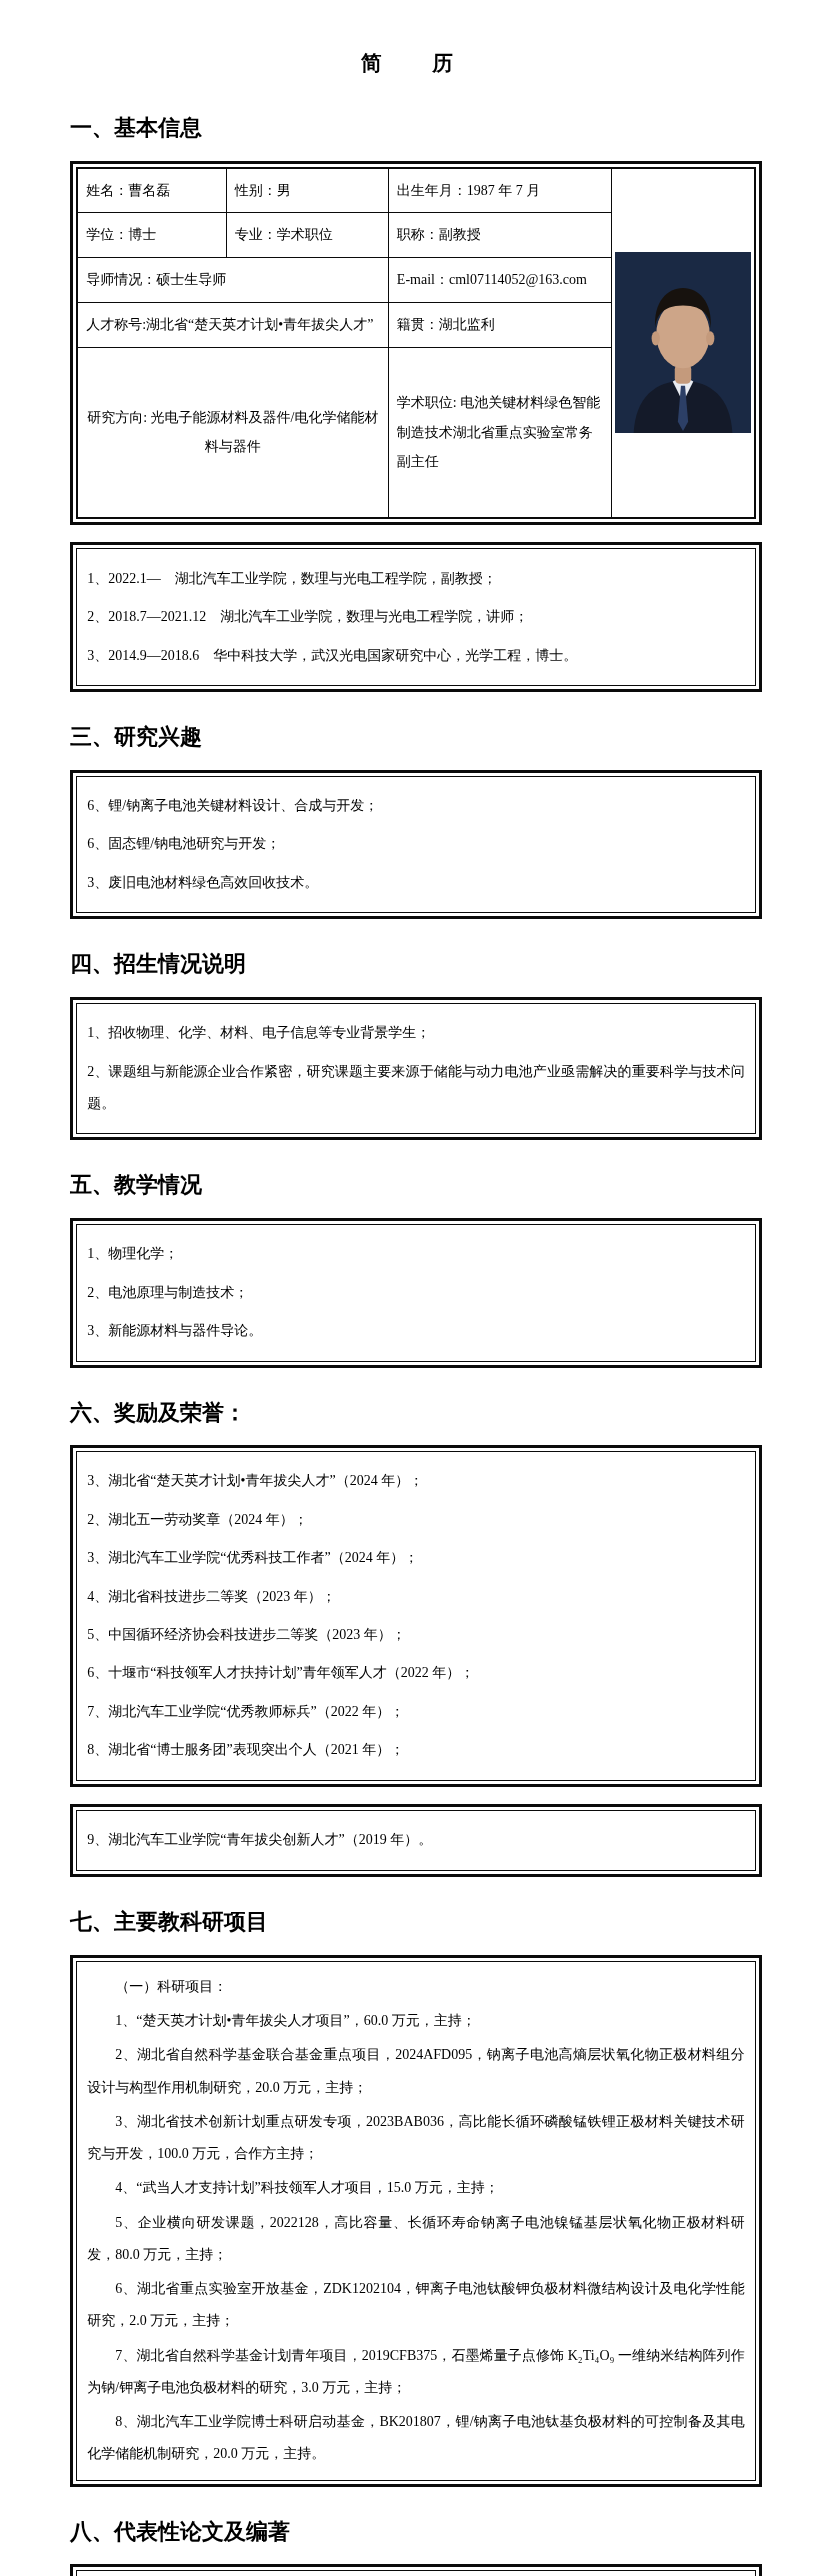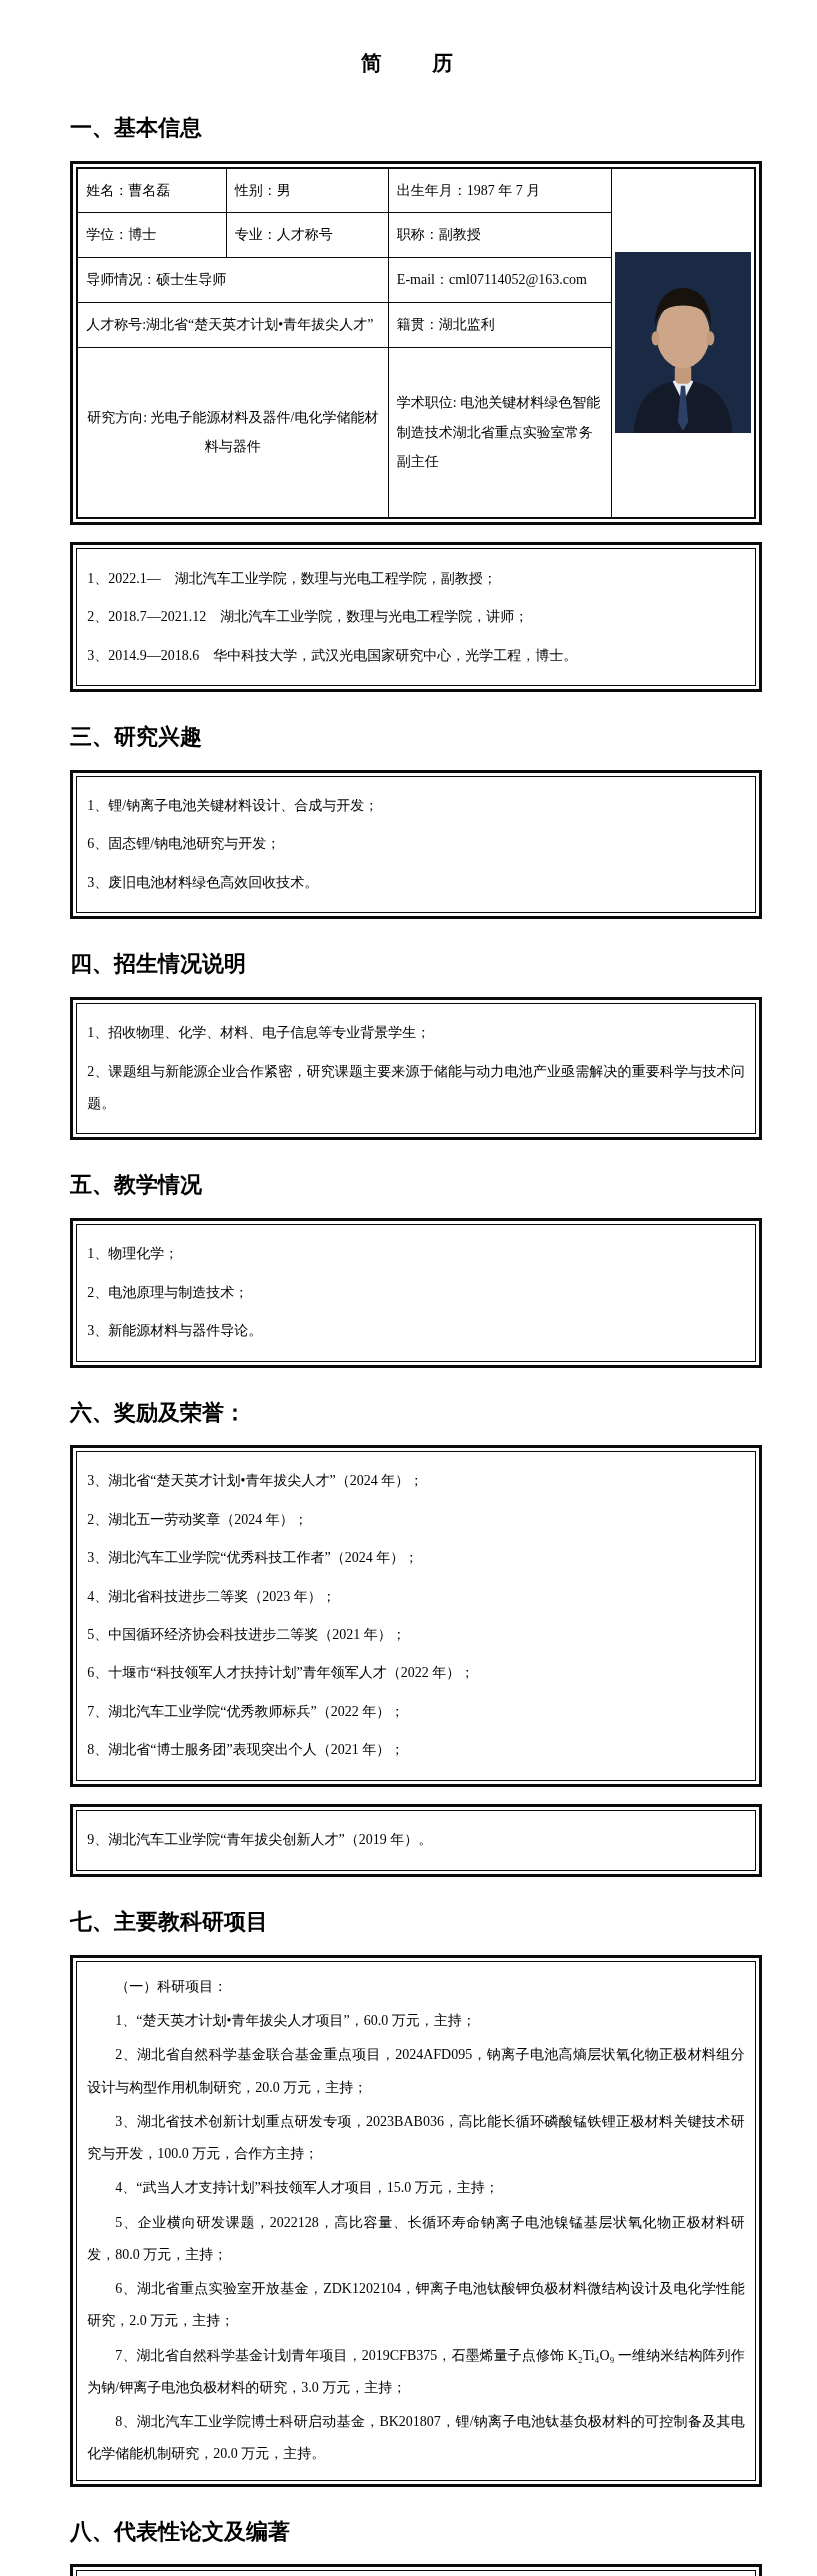--- a/index.html
+++ b/index.html
@@ -127,21 +127,21 @@
                 <path d="M78 150 C74 96 102 70 132 70 C162 70 190 96 186 150 C186 128 174 104 132 104 C90 104 78 128 78 150 Z" fill="#17120e"></path>
 
                 <ellipse cx="79" cy="168" rx="8" ry="14" fill="#c49a7c"></ellipse>
                 <ellipse cx="185" cy="168" rx="8" ry="14" fill="#c49a7c"></ellipse>
               </svg>
             </div>
           </td>
         </tr>
         <tr>
           <td>学位：博士</td>
-          <td>专业：人才称号</td>
+          <td>专业：学术职位</td>
           <td>职称：副教授</td>
         </tr>
         <tr>
           <td colspan="2">导师情况：硕士生导师</td>
           <td>E-mail：cml07114052@163.com</td>
         </tr>
         <tr>
           <td colspan="2">人才称号:湖北省“楚天英才计划•青年拔尖人才”</td>
           <td>籍贯：湖北监利</td>
         </tr>
@@ -158,21 +158,21 @@
     <div class="box-inner">
         <p class="item">1、2022.1—　湖北汽车工业学院，数理与光电工程学院，副教授；</p>
         <p class="item">2、2018.7—2021.12　湖北汽车工业学院，数理与光电工程学院，讲师；</p>
         <p class="item">3、2014.9—2018.6　华中科技大学，武汉光电国家研究中心，光学工程，博士。</p>
       </div>
   </div>
 
   <div class="section-heading">三、研究兴趣</div>
   <div class="box-outer">
     <div class="box-inner">
-        <p class="item">1、锂/钠离子电池关键材料设计、合成与开发；</p>
+        <p class="item">6、锂/钠离子电池关键材料设计、合成与开发；</p>
         <p class="item">6、固态锂/钠电池研究与开发；</p>
         <p class="item">3、废旧电池材料绿色高效回收技术。</p>
       </div>
   </div>
 
   <div class="section-heading">四、招生情况说明</div>
   <div class="box-outer">
     <div class="box-inner">
         <p class="item">1、招收物理、化学、材料、电子信息等专业背景学生；</p>
         <p class="item">2、课题组与新能源企业合作紧密，研究课题主要来源于储能与动力电池产业亟需解决的重要科学与技术问题。</p>
@@ -188,21 +188,21 @@
       </div>
   </div>
 
   <div class="section-heading">六、奖励及荣誉：</div>
   <div class="box-outer">
     <div class="box-inner">
         <p class="item">3、湖北省“楚天英才计划•青年拔尖人才”（2024 年）；</p>
         <p class="item">2、湖北五一劳动奖章（2024 年）；</p>
         <p class="item">3、湖北汽车工业学院“优秀科技工作者”（2024 年）；</p>
         <p class="item">4、湖北省科技进步二等奖（2023 年）；</p>
-        <p class="item">5、中国循环经济协会科技进步二等奖（2021 年）；</p>
+        <p class="item">5、中国循环经济协会科技进步二等奖（2023 年）；</p>
         <p class="item">6、十堰市“科技领军人才扶持计划”青年领军人才（2022 年）；</p>
         <p class="item">7、湖北汽车工业学院“优秀教师标兵”（2022 年）；</p>
         <p class="item">8、湖北省“博士服务团”表现突出个人（2021 年）；</p>
       </div>
   </div>
   <div class="box-outer">
     <div class="box-inner">
         <p class="item">9、湖北汽车工业学院“青年拔尖创新人才”（2019 年）。</p>
       </div>
   </div>

